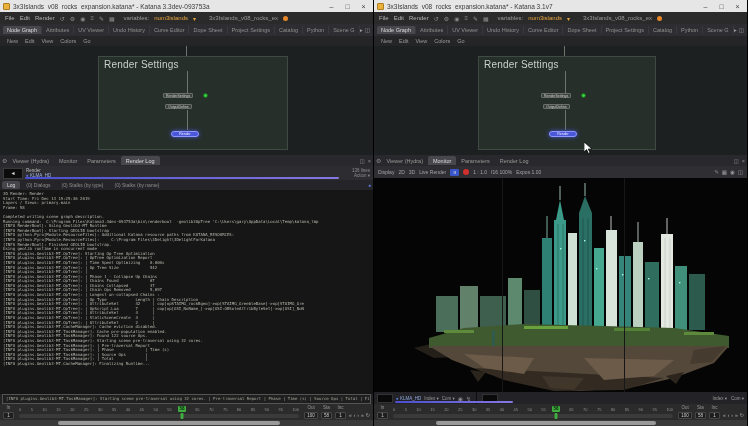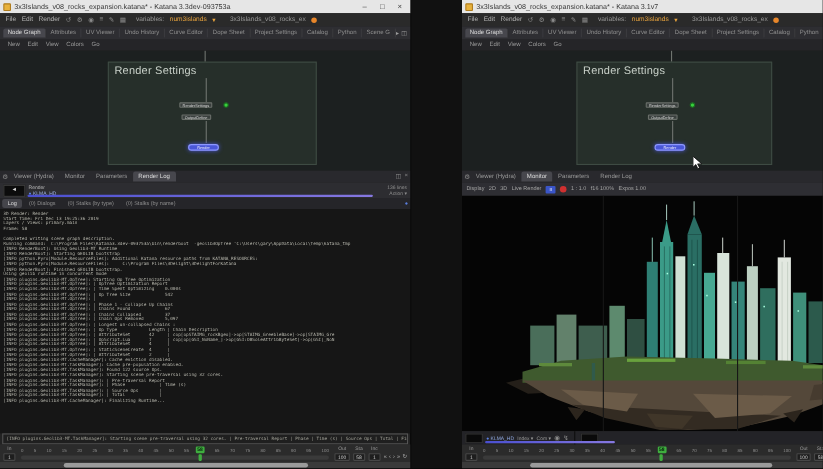--- a/index.html
+++ b/index.html
@@ -1,18 +1,18 @@
 <!DOCTYPE html>
 <html><head>
 <meta charset="utf-8">
 <style>
   *{box-sizing:border-box;margin:0;padding:0;}
   html,body{background:#000;}
   body{font-family:"Liberation Sans",sans-serif;}
-  .screen{width:748px;height:426px;display:flex;position:relative;overflow:hidden;background:#111;gap:46px;}
+  .screen{width:748px;height:426px;display:flex;position:relative;overflow:hidden;background:#111;}
   .window{width:374px;height:426px;display:flex;flex-direction:column;position:relative;background:#232323;border-right:1px solid #000;}
   
   .titlebar{height:12px;background:#e6e6e6;display:flex;align-items:center;gap:3px;padding:0 3px;flex:0 0 auto;}
   .appicon{width:7px;height:7px;background:#e8b23d;border:1px solid #b07d1e;border-radius:1px;flex:0 0 auto;}
   .titletext{font-size:6.5px;color:#3a3a3a;white-space:nowrap;overflow:hidden;flex:1;}
   .winctrl{font-size:7px;color:#444;width:13px;text-align:center;line-height:11px;}
   
   .menubar{height:12px;background:#2a2a2a;display:flex;align-items:center;gap:5px;padding:0 5px;font-size:6px;color:#b2b2b2;flex:0 0 auto;white-space:nowrap;overflow:hidden;}
   .menuitem{color:#b2b2b2;}
   .mico{color:#8a8a8a;font-size:6px;}

